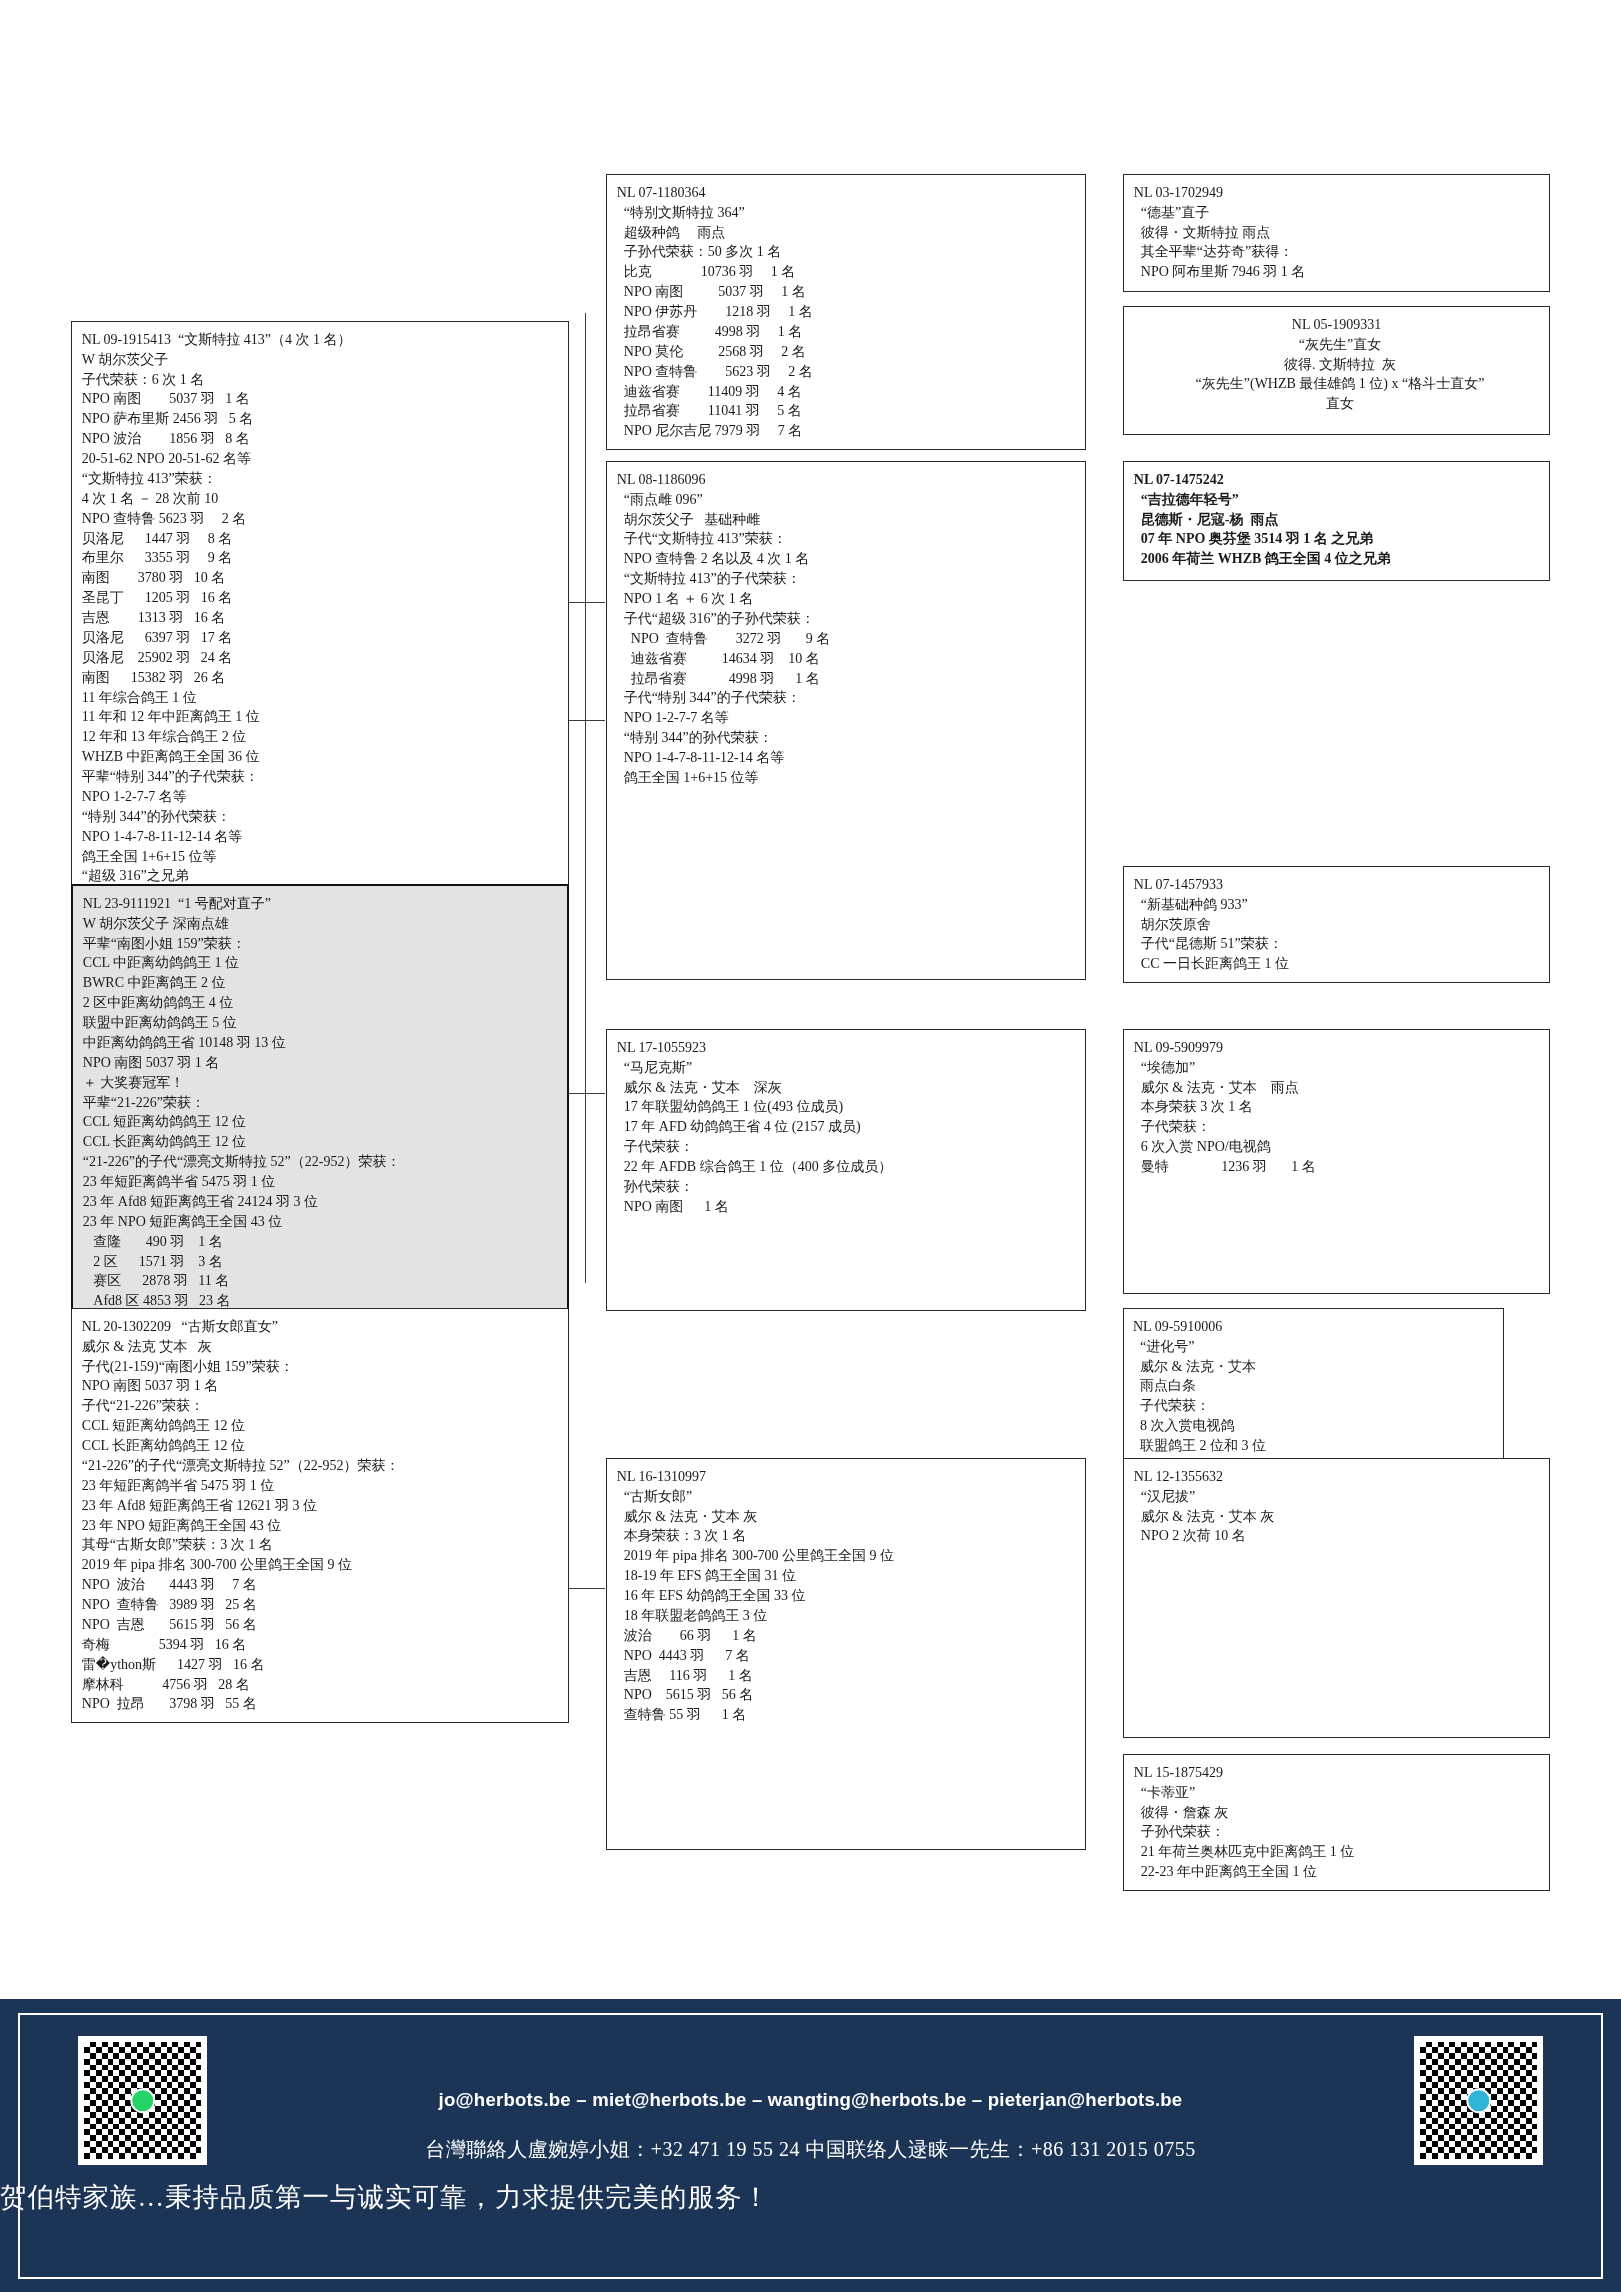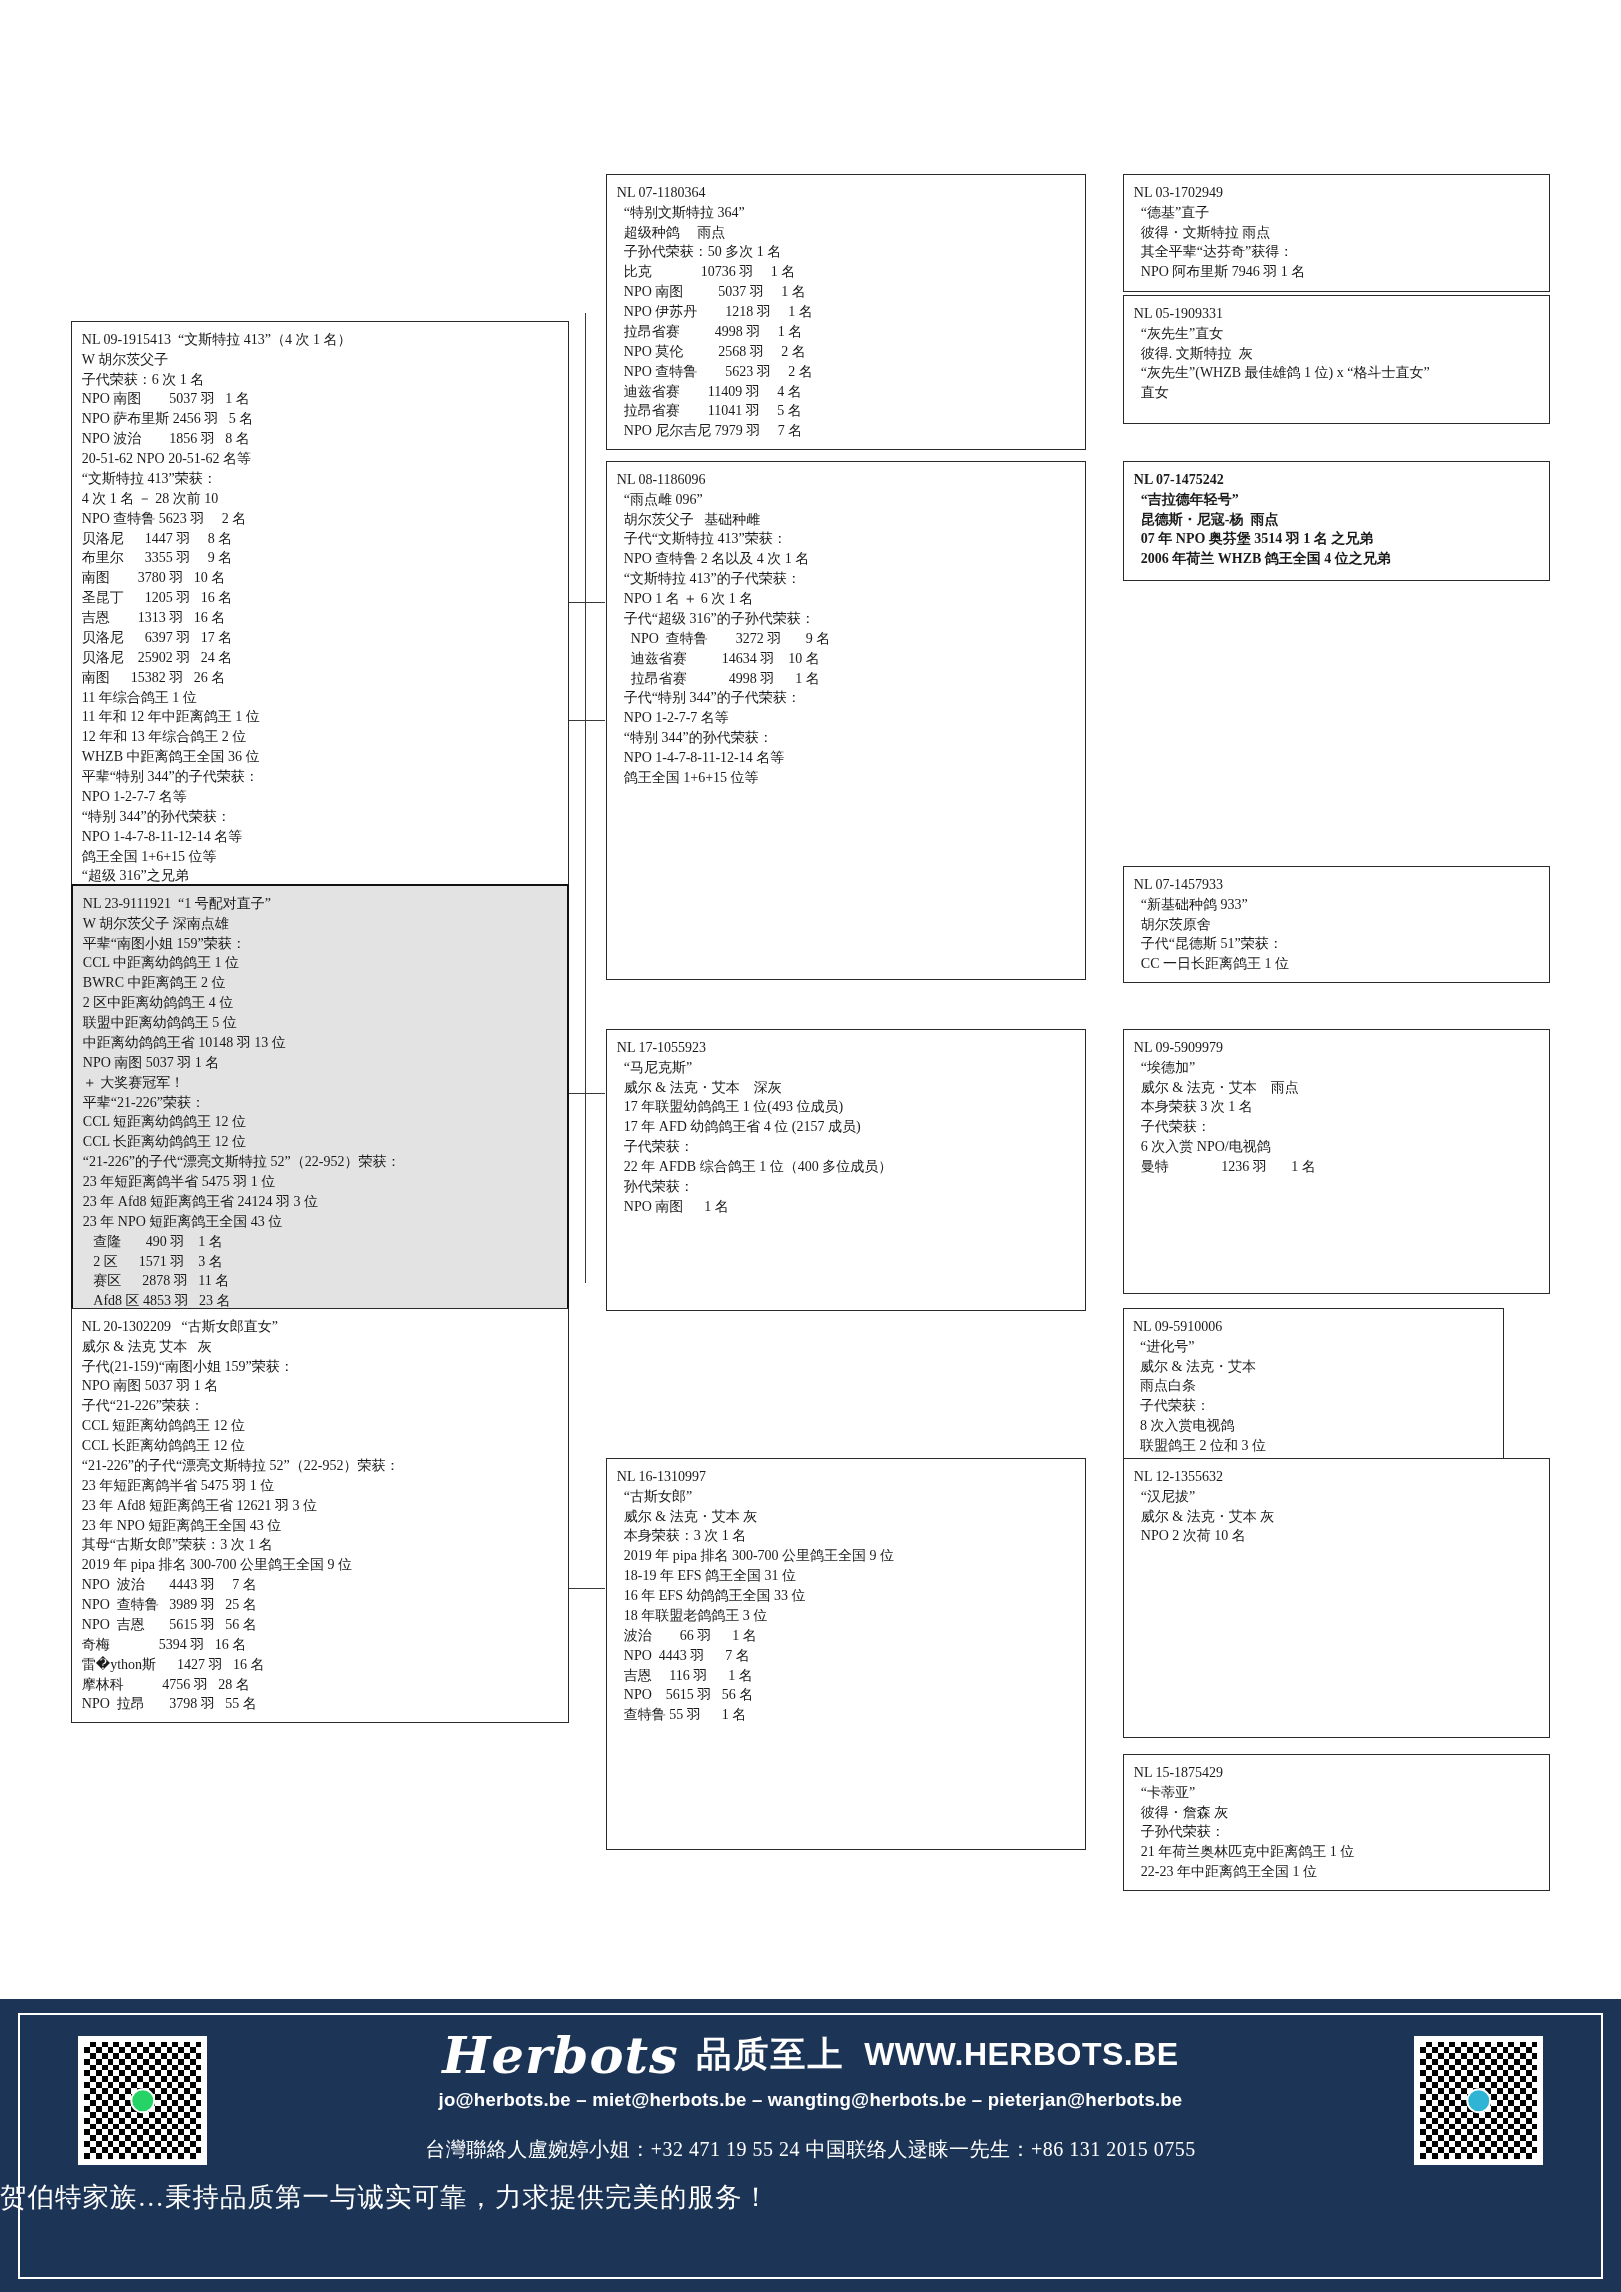--- a/index.html
+++ b/index.html
@@ -155,43 +155,38 @@
 
   <div id="cards">
       <div class="card" style="left: 71px; top: 321px; width: 498px; min-height: 561px;"><span class="ln">NL 09-1915413  “文斯特拉 413”（4 次 1 名）</span><span class="ln">W 胡尔茨父子</span><span class="ln">子代荣获：6 次 1 名</span><span class="ln">NPO 南图        5037 羽   1 名</span><span class="ln">NPO 萨布里斯 2456 羽   5 名</span><span class="ln">NPO 波治        1856 羽   8 名</span><span class="ln">20-51-62 NPO 20-51-62 名等</span><span class="ln">“文斯特拉 413”荣获：</span><span class="ln">4 次 1 名 － 28 次前 10</span><span class="ln">NPO 查特鲁 5623 羽     2 名</span><span class="ln">贝洛尼      1447 羽     8 名</span><span class="ln">布里尔      3355 羽     9 名</span><span class="ln">南图        3780 羽   10 名</span><span class="ln">圣昆丁      1205 羽   16 名</span><span class="ln">吉恩        1313 羽   16 名</span><span class="ln">贝洛尼      6397 羽   17 名</span><span class="ln">贝洛尼    25902 羽   24 名</span><span class="ln">南图      15382 羽   26 名</span><span class="ln">11 年综合鸽王 1 位</span><span class="ln">11 年和 12 年中距离鸽王 1 位</span><span class="ln">12 年和 13 年综合鸽王 2 位</span><span class="ln">WHZB 中距离鸽王全国 36 位</span><span class="ln">平辈“特别 344”的子代荣获：</span><span class="ln">NPO 1-2-7-7 名等</span><span class="ln">“特别 344”的孙代荣获：</span><span class="ln">NPO 1-4-7-8-11-12-14 名等</span><span class="ln">鸽王全国 1+6+15 位等</span><span class="ln">“超级 316”之兄弟</span></div>
       <div class="card highlight" style="left: 71px; top: 884px; width: 498px; min-height: 421px;"><span class="ln">NL 23-9111921  “1 号配对直子”</span><span class="ln">W 胡尔茨父子 深南点雄</span><span class="ln">平辈“南图小姐 159”荣获：</span><span class="ln">CCL 中距离幼鸽鸽王 1 位</span><span class="ln">BWRC 中距离鸽王 2 位</span><span class="ln">2 区中距离幼鸽鸽王 4 位</span><span class="ln">联盟中距离幼鸽鸽王 5 位</span><span class="ln">中距离幼鸽鸽王省 10148 羽 13 位</span><span class="ln">NPO 南图 5037 羽 1 名</span><span class="ln">＋ 大奖赛冠军！</span><span class="ln">平辈“21-226”荣获：</span><span class="ln">CCL 短距离幼鸽鸽王 12 位</span><span class="ln">CCL 长距离幼鸽鸽王 12 位</span><span class="ln">“21-226”的子代“漂亮文斯特拉 52”（22-952）荣获：</span><span class="ln">23 年短距离鸽半省 5475 羽 1 位</span><span class="ln">23 年 Afd8 短距离鸽王省 24124 羽 3 位</span><span class="ln">23 年 NPO 短距离鸽王全国 43 位</span><span class="ln">   查隆       490 羽    1 名</span><span class="ln">   2 区      1571 羽    3 名</span><span class="ln">   赛区      2878 羽   11 名</span><span class="ln">   Afd8 区 4853 羽   23 名</span></div>
       <div class="card" style="left: 71px; top: 1308px; width: 498px; min-height: 394px;"><span class="ln">NL 20-1302209   “古斯女郎直女”</span><span class="ln">威尔 &amp; 法克 艾本   灰</span><span class="ln">子代(21-159)“南图小姐 159”荣获：</span><span class="ln">NPO 南图 5037 羽 1 名</span><span class="ln">子代“21-226”荣获：</span><span class="ln">CCL 短距离幼鸽鸽王 12 位</span><span class="ln">CCL 长距离幼鸽鸽王 12 位</span><span class="ln">“21-226”的子代“漂亮文斯特拉 52”（22-952）荣获：</span><span class="ln">23 年短距离鸽半省 5475 羽 1 位</span><span class="ln">23 年 Afd8 短距离鸽王省 12621 羽 3 位</span><span class="ln">23 年 NPO 短距离鸽王全国 43 位</span><span class="ln">其母“古斯女郎”荣获：3 次 1 名</span><span class="ln">2019 年 pipa 排名 300-700 公里鸽王全国 9 位</span><span class="ln">NPO  波治       4443 羽     7 名</span><span class="ln">NPO  查特鲁   3989 羽   25 名</span><span class="ln">NPO  吉恩       5615 羽   56 名</span><span class="ln">奇梅              5394 羽   16 名</span><span class="ln">雷�ython斯      1427 羽   16 名</span><span class="ln">摩林科           4756 羽   28 名</span><span class="ln">NPO  拉昂       3798 羽   55 名</span></div>
       <div class="card" style="left: 606px; top: 174px; width: 480px; min-height: 276px;"><span class="ln">NL 07-1180364</span><span class="ln">  “特别文斯特拉 364”</span><span class="ln">  超级种鸽     雨点</span><span class="ln">  子孙代荣获：50 多次 1 名</span><span class="ln">  比克              10736 羽     1 名</span><span class="ln">  NPO 南图          5037 羽     1 名</span><span class="ln">  NPO 伊苏丹        1218 羽     1 名</span><span class="ln">  拉昂省赛          4998 羽     1 名</span><span class="ln">  NPO 莫伦          2568 羽     2 名</span><span class="ln">  NPO 查特鲁        5623 羽     2 名</span><span class="ln">  迪兹省赛        11409 羽     4 名</span><span class="ln">  拉昂省赛        11041 羽     5 名</span><span class="ln">  NPO 尼尔吉尼 7979 羽     7 名</span></div>
       <div class="card" style="left: 606px; top: 461px; width: 480px; min-height: 519px;"><span class="ln">NL 08-1186096</span><span class="ln">  “雨点雌 096”</span><span class="ln">  胡尔茨父子   基础种雌</span><span class="ln">  子代“文斯特拉 413”荣获：</span><span class="ln">  NPO 查特鲁 2 名以及 4 次 1 名</span><span class="ln">  “文斯特拉 413”的子代荣获：</span><span class="ln">  NPO 1 名 ＋ 6 次 1 名</span><span class="ln">  子代“超级 316”的子孙代荣获：</span><span class="ln">    NPO  查特鲁        3272 羽       9 名</span><span class="ln">    迪兹省赛          14634 羽    10 名</span><span class="ln">    拉昂省赛            4998 羽      1 名</span><span class="ln">  子代“特别 344”的子代荣获：</span><span class="ln">  NPO 1-2-7-7 名等</span><span class="ln">  “特别 344”的孙代荣获：</span><span class="ln">  NPO 1-4-7-8-11-12-14 名等</span><span class="ln">  鸽王全国 1+6+15 位等</span></div>
       <div class="card" style="left: 606px; top: 1029px; width: 480px; min-height: 282px;"><span class="ln">NL 17-1055923</span><span class="ln">  “马尼克斯”</span><span class="ln">  威尔 &amp; 法克・艾本    深灰</span><span class="ln">  17 年联盟幼鸽鸽王 1 位(493 位成员)</span><span class="ln">  17 年 AFD 幼鸽鸽王省 4 位 (2157 成员)</span><span class="ln">  子代荣获：</span><span class="ln">  22 年 AFDB 综合鸽王 1 位（400 多位成员）</span><span class="ln">  孙代荣获：</span><span class="ln">  NPO 南图      1 名</span></div>
       <div class="card" style="left: 606px; top: 1458px; width: 480px; min-height: 392px;"><span class="ln">NL 16-1310997</span><span class="ln">  “古斯女郎”</span><span class="ln">  威尔 &amp; 法克・艾本 灰</span><span class="ln">  本身荣获：3 次 1 名</span><span class="ln">  2019 年 pipa 排名 300-700 公里鸽王全国 9 位</span><span class="ln">  18-19 年 EFS 鸽王全国 31 位</span><span class="ln">  16 年 EFS 幼鸽鸽王全国 33 位</span><span class="ln">  18 年联盟老鸽鸽王 3 位</span><span class="ln">  波治        66 羽      1 名</span><span class="ln">  NPO  4443 羽      7 名</span><span class="ln">  吉恩     116 羽      1 名</span><span class="ln">  NPO    5615 羽   56 名</span><span class="ln">  查特鲁 55 羽      1 名</span></div>
       <div class="card" style="left: 1123px; top: 174px; width: 427px; min-height: 118px;"><span class="ln">NL 03-1702949</span><span class="ln">  “德基”直子</span><span class="ln">  彼得・文斯特拉 雨点</span><span class="ln">  其全平辈“达芬奇”获得：</span><span class="ln">  NPO 阿布里斯 7946 羽 1 名</span></div>
-      <div class="card" style="left: 1123px; top: 295px; width: 427px; min-height: 129px;"><span class="ln">NL 05-1909331</span><span class="ln">  “灰先生”直女</span><span class="ln">  彼得. 文斯特拉  灰</span><span class="ln">  “灰先生”(WHZB 最佳雄鸽 1 位) x “格斗士直女”</span><span class="ln">  直女</span></div>
+      <div class="card" style="left: 1123px; top: 306px; width: 427px; min-height: 129px; text-align: center;"><span class="ln">NL 05-1909331</span><span class="ln">  “灰先生”直女</span><span class="ln">  彼得. 文斯特拉  灰</span><span class="ln">  “灰先生”(WHZB 最佳雄鸽 1 位) x “格斗士直女”</span><span class="ln">  直女</span></div>
       <div class="card" style="left: 1123px; top: 461px; width: 427px; min-height: 120px; font-weight: bold;"><span class="ln">NL 07-1475242</span><span class="ln">  “吉拉德年轻号”</span><span class="ln">  昆德斯・尼寇-杨  雨点</span><span class="ln">  07 年 NPO 奥芬堡 3514 羽 1 名 之兄弟</span><span class="ln">  2006 年荷兰 WHZB 鸽王全国 4 位之兄弟</span></div>
       <div class="card" style="left: 1123px; top: 866px; width: 427px; min-height: 114px;"><span class="ln">NL 07-1457933</span><span class="ln">  “新基础种鸽 933”</span><span class="ln">  胡尔茨原舍</span><span class="ln">  子代“昆德斯 51”荣获：</span><span class="ln">  CC 一日长距离鸽王 1 位</span></div>
       <div class="card" style="left: 1123px; top: 1029px; width: 427px; min-height: 265px;"><span class="ln">NL 09-5909979</span><span class="ln">  “埃德加”</span><span class="ln">  威尔 &amp; 法克・艾本    雨点</span><span class="ln">  本身荣获 3 次 1 名</span><span class="ln">  子代荣获：</span><span class="ln">  6 次入赏 NPO/电视鸽</span><span class="ln">  曼特               1236 羽       1 名</span></div>
       <div class="card" style="left: 1123px; top: 1308px; width: 381px; min-height: 143px; padding-left: 9px;"><span class="ln">NL 09-5910006</span><span class="ln">  “进化号”</span><span class="ln">  威尔 &amp; 法克・艾本</span><span class="ln">  雨点白条</span><span class="ln">  子代荣获：</span><span class="ln">  8 次入赏电视鸽</span><span class="ln">  联盟鸽王 2 位和 3 位</span></div>
       <div class="card" style="left: 1123px; top: 1458px; width: 427px; min-height: 280px;"><span class="ln">NL 12-1355632</span><span class="ln">  “汉尼拔”</span><span class="ln">  威尔 &amp; 法克・艾本 灰</span><span class="ln">  NPO 2 次荷 10 名</span></div>
       <div class="card" style="left: 1123px; top: 1754px; width: 427px; min-height: 127px;"><span class="ln">NL 15-1875429</span><span class="ln">  “卡蒂亚”</span><span class="ln">  彼得・詹森 灰</span><span class="ln">  子孙代荣获：</span><span class="ln">  21 年荷兰奥林匹克中距离鸽王 1 位</span><span class="ln">  22-23 年中距离鸽王全国 1 位</span></div>
     </div>
 
   <div class="footer">
     <div class="footer-inner"></div>
 
     <div class="qr left">
       <div class="dot"></div>
     </div>
     <div class="qr right">
       <div class="dot"></div>
     </div>
 
-    <div class="brand-row">
-      <span class="brand-herbots">Herbots</span>
-      <span class="brand-cn">品质至上</span>
-      <span class="brand-url">WWW.HERBOTS.BE</span>
-    </div>
 
     <div class="emails">jo@herbots.be – miet@herbots.be – wangting@herbots.be – pieterjan@herbots.be</div>
     <div class="contacts">台灣聯絡人盧婉婷小姐：+32 471 19 55 24     中国联络人逯睐一先生：+86 131 2015 0755</div>
     <div class="slogan">贺伯特家族…秉持品质第一与诚实可靠，力求提供完美的服务！</div>
   </div>
 </div>
 
 
 </body></html>

